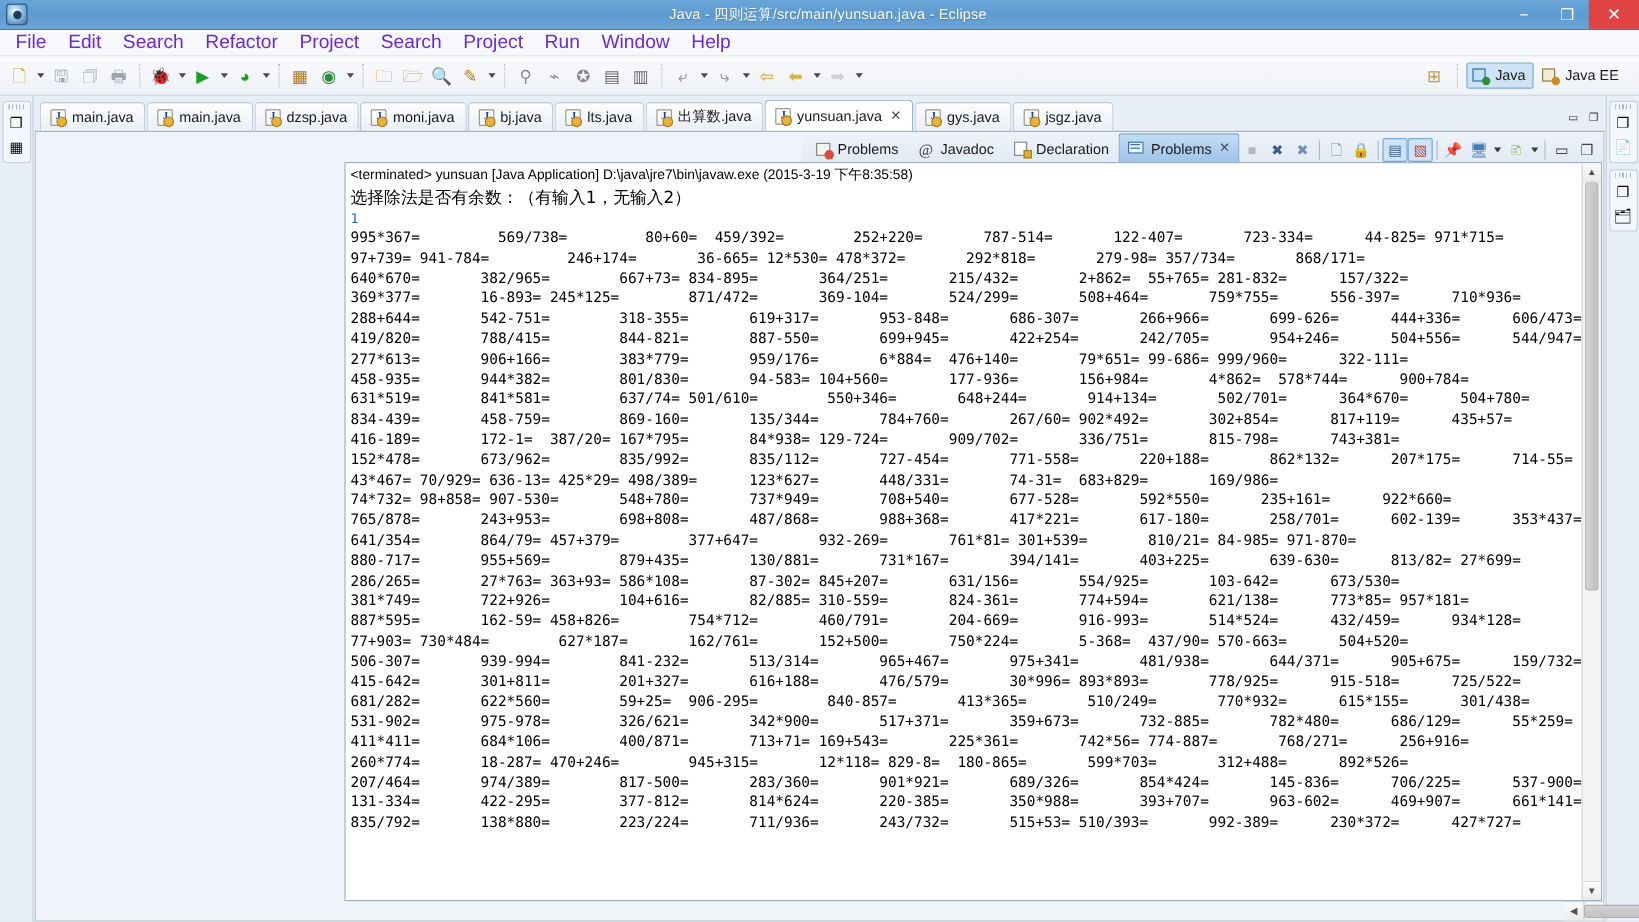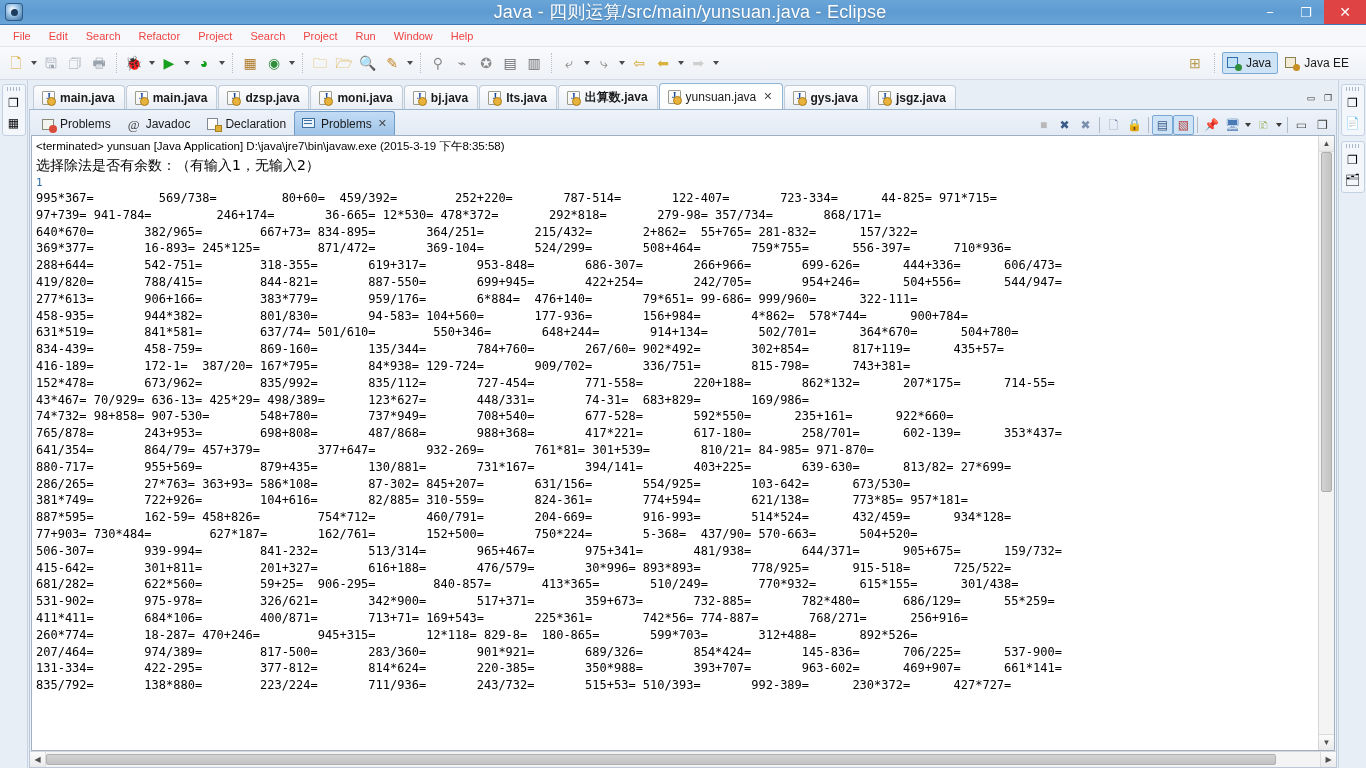--- a/index.html
+++ b/index.html
@@ -25,42 +25,42 @@
     border: 1px solid #2e5c88;
     position: relative; flex: none;
   }
   #app-icon::after {
     content: ""; position: absolute; left: 5px; top: 5px;
     width: 7px; height: 7px; border-radius: 50%;
     background: #1e3c5c;
   }
   #title-text {
     position: absolute; left: 14px; right: 0; text-align: center;
-    color: #ffffff; font-size: 18px; letter-spacing: .2px;
+    color: #ffffff; font-size: 12px; letter-spacing: .2px;
     pointer-events: none; white-space: nowrap;
     text-shadow: 0 1px 1px rgba(0,0,0,.25);
   }
   #win-buttons { margin-left: auto; display: flex; height: 100%; }
   .win-btn {
     width: 36px; height: 100%;
     display: flex; align-items: center; justify-content: center;
     color: #fff; font-size: 13px; line-height: 1;
   }
   .win-btn.close { background: #e04343; width: 42px; font-size: 14px; }
 
   
   #menubar {
     height: 22px;
     background: #f6f8fb;
     display: flex; align-items: center;
     padding-left: 4px;
     border-bottom: 1px solid #e2e7ee;
   }
   .menu-item {
-    font-size: 11px; color: #ef4444;
+    font-size: 16px; color: #6d28d9;
     padding: 3px 9px; line-height: 14px;
     white-space: nowrap;
   }
 
   
   #toolbar {
     height: 33px;
     background: linear-gradient(to bottom, #f9fafc 0%, #eef1f6 100%);
     border-bottom: 1px solid #d4dae3;
     display: flex; align-items: center;
@@ -167,21 +167,20 @@
     display: flex; align-items: center; gap: 5px;
     padding: 0 9px 0 8px;
     font-size: 12px; color: #1a1a1a;
     background: linear-gradient(to bottom, #fdfdfe 0%, #eaeff6 100%);
     border: 1px solid #bfcbd9;
     border-bottom: none;
     border-top-left-radius: 4px; border-top-right-radius: 4px;
     margin-right: 1px;
     white-space: nowrap; flex: none;
     position: relative;
-    font-weight: bold;
   }
   .etab.active {
     height: 26px;
     background: #ffffff;
     border-color: #8fb4d8;
     font-weight: normal;
     z-index: 2;
   }
   .jicon {
     width: 13px; height: 14px; flex: none; position: relative;
@@ -208,20 +207,21 @@
   }
   .mm-btn { width: 14px; height: 14px; display: flex; align-items: center; justify-content: center; font-size: 9px; color: #333; }
 
   
   #console-panel {
     flex: 1 1 auto; min-height: 0;
     display: flex; flex-direction: column;
     background: #f0f4fa;
     border: 1px solid #b9c7d8;
     border-top: 1px solid #9fb5cd;
+    align-items: flex-end;
   }
   #view-tabs {
     height: 25px; flex: none;
     display: flex; align-items: flex-end;
     background: linear-gradient(to bottom, #eef3fa 0%, #e2eaf4 100%);
     padding-left: 3px; position: relative;
   }
   .vtab {
     height: 22px;
     display: flex; align-items: center; gap: 4px;

